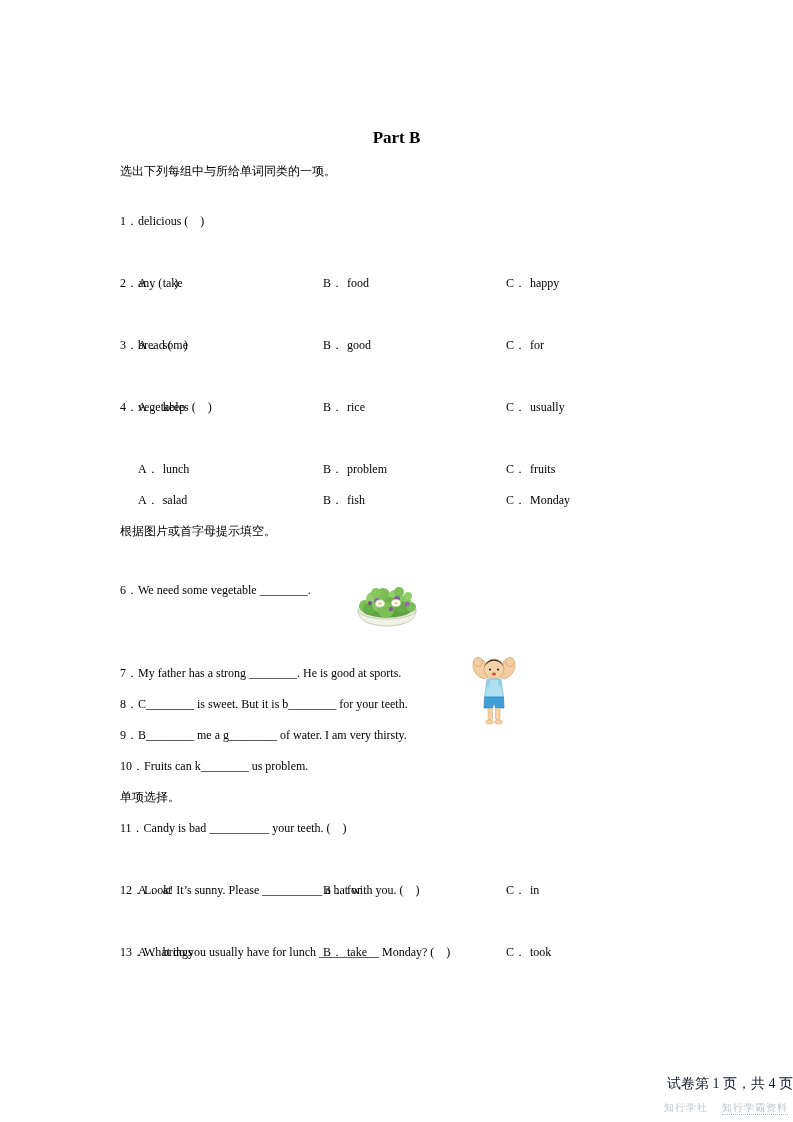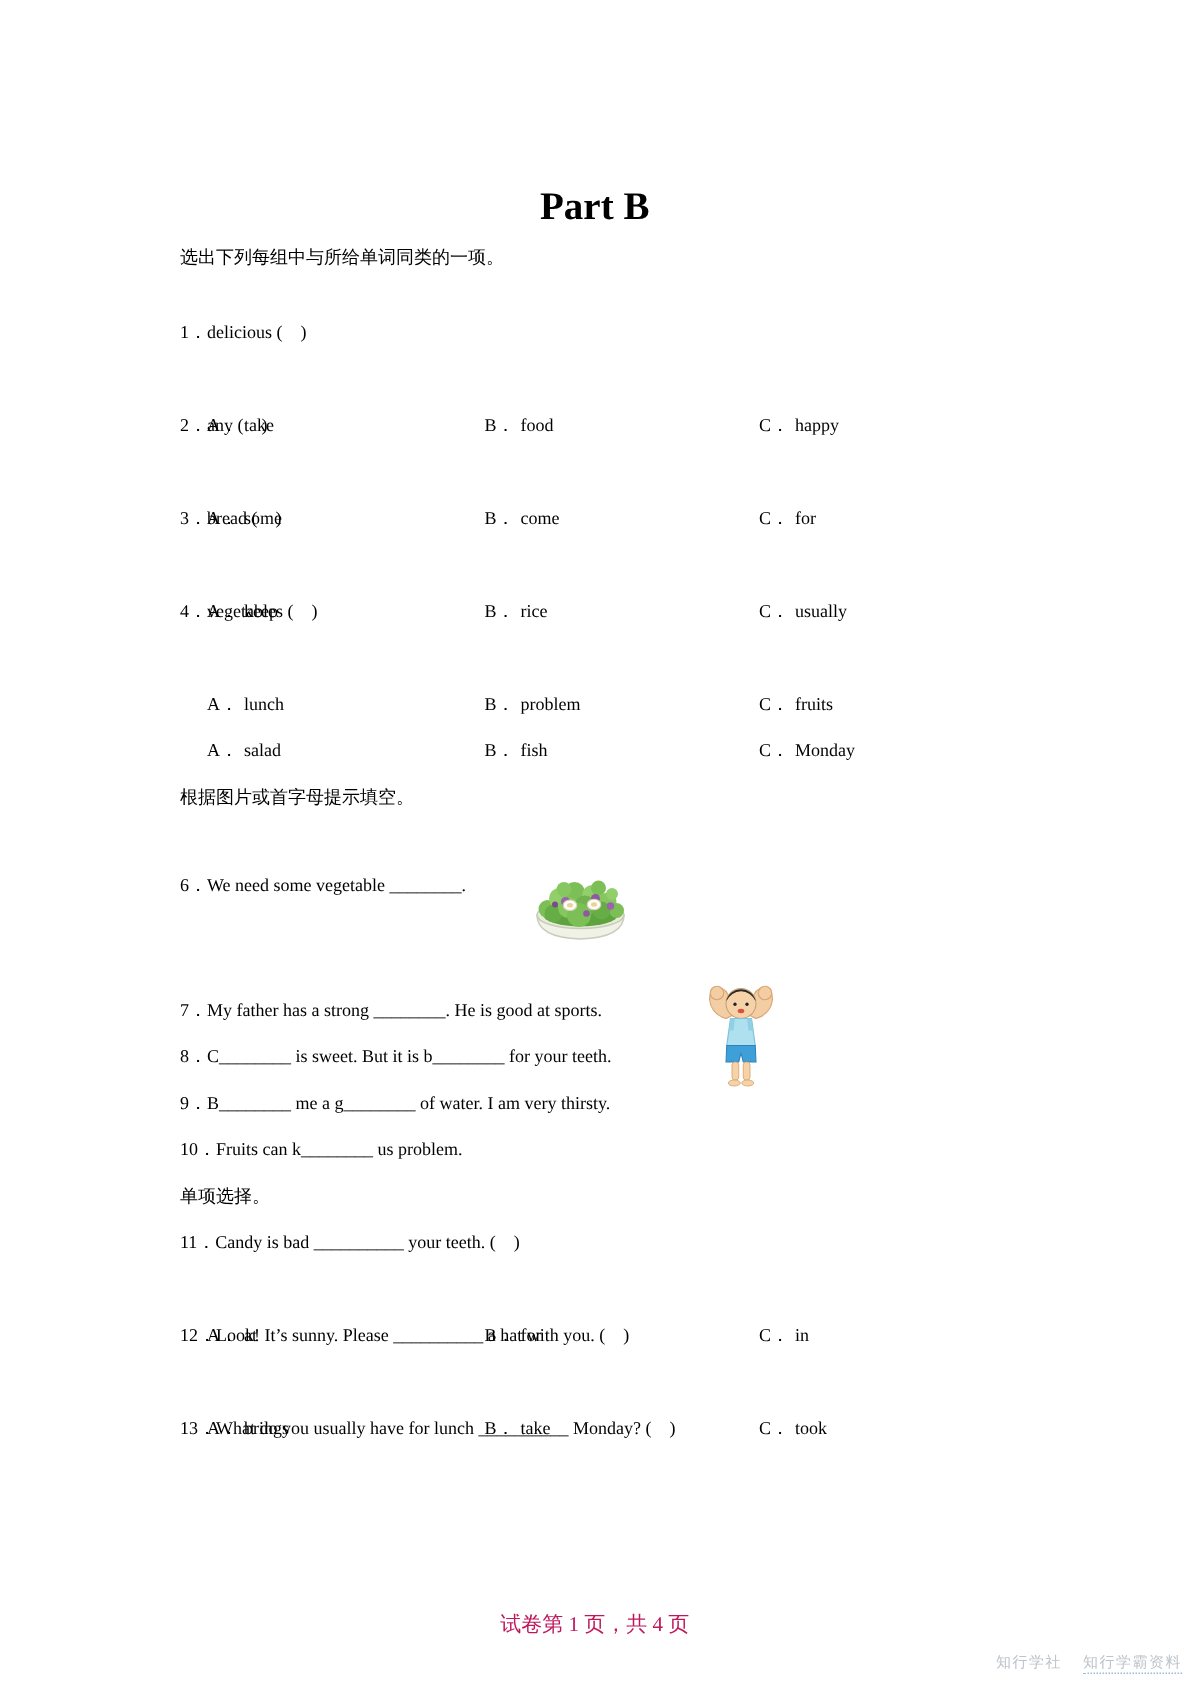--- a/index.html
+++ b/index.html
@@ -8,38 +8,38 @@
     width:793px;height:1122px;
     background:#ffffff;
     font-family:"Liberation Serif","DejaVu Serif",serif;
     color:#000;
     overflow:hidden;
   }
   .title{
     margin:0;padding-top:124px;
     height:28px;line-height:28px;
     text-align:center;
-    font-size:26px;font-weight:bold;
+    font-size:17px;font-weight:bold;
   }
   .content{margin:0 110px 0 120px;}
   .line{
     height:31px;line-height:31px;
     font-size:12px;
     white-space:pre-wrap;
   }
   .opts .opt{display:inline-block;vertical-align:top;}
   .opt-a{width:185px;}
   .opt-b{width:183px;}
   .olabel{margin-right:4px;}
   .spacer{height:31px;}
   .img-abs{position:absolute;}
   .footer{
     position:absolute;left:0;right:0;top:1074px;
     height:20px;line-height:20px;
-    text-align:center;font-size:14px;color:#be185d;
+    text-align:right;font-size:14px;color:#0f172a;
   }
   .watermark{
     position:absolute;top:1101px;right:5px;
     font-size:10px;color:#bdc4ca;
     font-family:"Liberation Sans","DejaVu Sans",sans-serif;
     letter-spacing:1px;
   }
   .watermark .wm2{
     margin-left:14px;
     border-bottom:1px dotted #9db9dd;
@@ -57,21 +57,21 @@
 
     <div class="line" style="margin-top:4px">选出下列每组中与所给单词同类的一项。</div>
 
     <div class="line" style="margin-top:19px"><span>1．</span><span>delicious (　)</span></div>
     <div class="line opts">
       <span class="opt opt-a"><span class="olabel">A．</span><span>take</span></span><span class="opt opt-b"><span class="olabel">B．</span><span>food</span></span><span class="opt opt-c"><span class="olabel">C．</span><span>happy</span></span>
     </div>
 
     <div class="line"><span>2．</span><span>any (　)</span></div>
     <div class="line opts">
-      <span class="opt opt-a"><span class="olabel">A．</span><span>some</span></span><span class="opt opt-b"><span class="olabel">B．</span><span>come</span></span><span class="opt opt-c"><span class="olabel">C．</span><span>for</span></span>
+      <span class="opt opt-a"><span class="olabel">A．</span><span>some</span></span><span class="opt opt-b"><span class="olabel">B．</span><span>good</span></span><span class="opt opt-c"><span class="olabel">C．</span><span>for</span></span>
     </div>
 
     <div class="line"><span>3．</span><span>bread (　)</span></div>
     <div class="line opts">
       <span class="opt opt-a"><span class="olabel">A．</span><span>keep</span></span><span class="opt opt-b"><span class="olabel">B．</span><span>rice</span></span><span class="opt opt-c"><span class="olabel">C．</span><span>usually</span></span>
     </div>
 
     <div class="line"><span>4．</span><span>vegetables (　)</span></div>
     <div class="line opts">
       <span class="opt opt-a"><span class="olabel">A．</span><span>lunch</span></span><span class="opt opt-b"><span class="olabel">B．</span><span>problem</span></span><span class="opt opt-c"><span class="olabel">C．</span><span>fruits</span></span>

